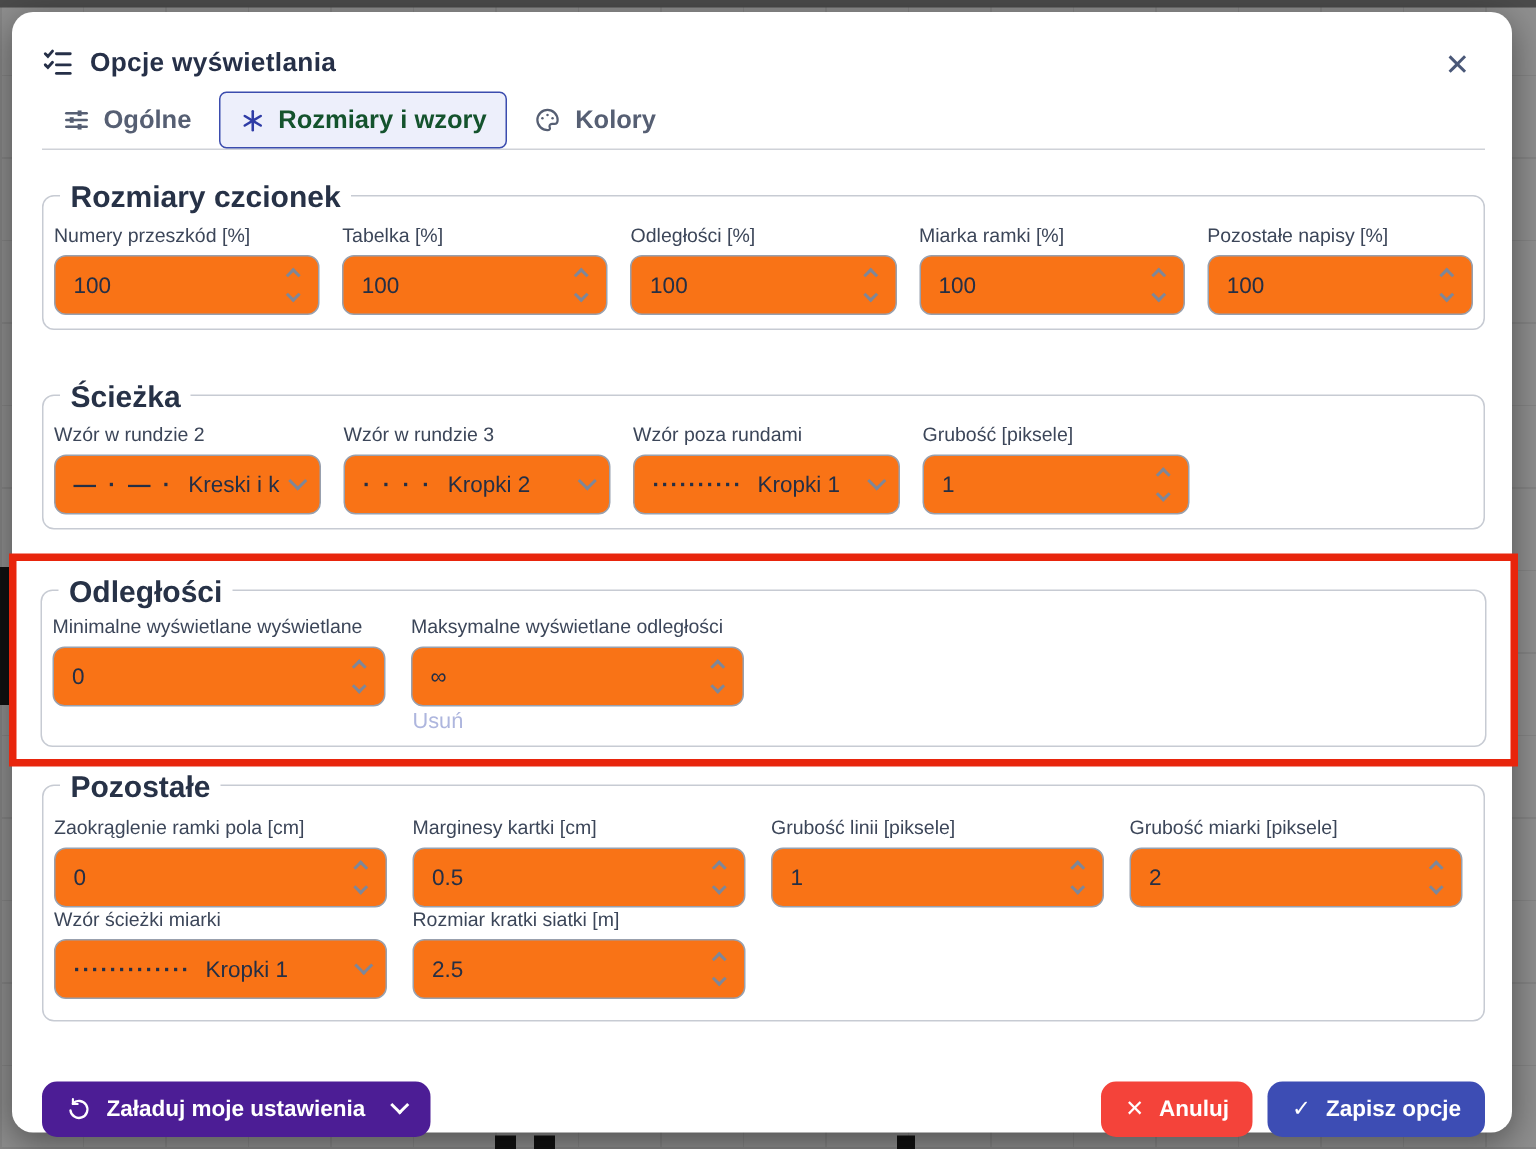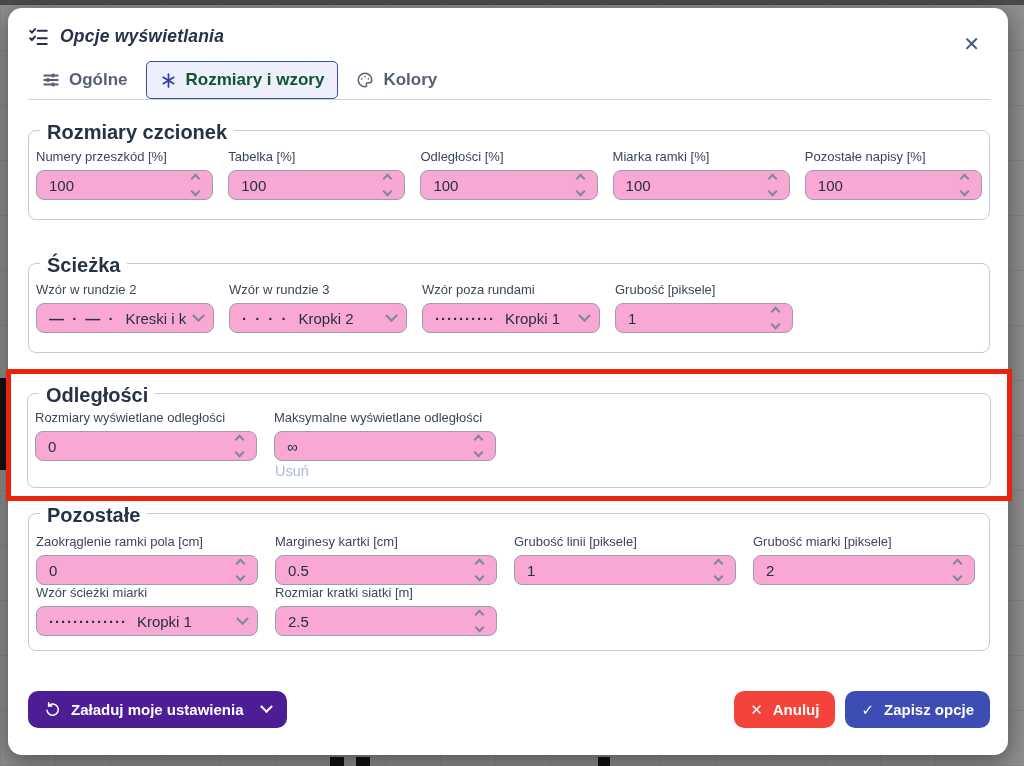--- a/index.html
+++ b/index.html
@@ -19,21 +19,21 @@
   .m3 { left:356px; top:757px; width:14px; height:9px; }
   .m4 { left:598px; top:757px; width:12px; height:9px; }
 
   .modal {
     position:absolute; left:8px; top:8px; width:1000px; height:747px;
     background:#fff; border-radius:14px; padding:0 18px 0 20px;
     box-shadow:0 6px 24px rgba(0,0,0,.45);
   }
 
   
-  .hdr { display:flex; align-items:center; gap:11px; padding-top:12px; height:44px;font-style:italic; }
+  .hdr { display:flex; align-items:flex-end; gap:11px; padding-top:12px; height:44px; }
   .hdr .title { font-size:17.5px; font-weight:700; color:#263048; letter-spacing:.2px; }
   .close { position:absolute; right:28px; top:26px; font-size:20px; color:#4a5878; cursor:pointer; line-height:1; }
 
   
   .tabs { display:flex; align-items:center; margin-top:10px; height:36px; gap:4px; }
   .tab { display:flex; align-items:center; gap:9px; padding:8px 13px; font-size:17px; font-weight:700;
          color:#565f73; border:1px solid transparent; border-radius:5px; cursor:pointer; white-space:nowrap; }
   .tab.active { color:#14532d; border-color:#3b4cae; background:#edeffb; }
   .divider { height:1px; background:#cfd2d8; margin-top:1px; }
 
@@ -46,21 +46,21 @@
   .fs3 { padding:16px 7px 8px; }
   .fs4 { margin-top:12px; padding:20px 7px 14px; }
 
   .row { display:flex; gap:15px; }
   .row.wide { gap:17px; }
   .row2 { }
   .fld { width:178px; }
   .fld.w { width:222px; }
   .fld label { display:block; font-size:13px; color:#3c4659; margin-bottom:6px; white-space:nowrap; }
 
-  .box { height:30px; border:1px solid #98a0ae; border-radius:8px; background:#f9a8d4;
+  .box { height:40px; border:1px solid #98a0ae; border-radius:8px; background:#f97316;
          display:flex; align-items:center; padding:0 10px 0 12px; font-size:15px; color:#252f45;
          overflow:hidden; white-space:nowrap; }
   .box .val { font-size:15px; color:#252f45; }
   .pattern { font-weight:700; letter-spacing:2px; margin-right:10px; color:#252f45; flex:0 0 auto; }
   .pattern.dense { letter-spacing:1px; }
   .spinners { margin-left:auto; display:flex; flex-direction:column; gap:6px; padding:0 3px 0 6px; cursor:pointer; }
   .chev { width:7px; height:7px; border-left:2px solid #7e8799; border-top:2px solid #7e8799; }
   .chev.up { transform:rotate(45deg); }
   .chev.dn { transform:rotate(225deg); }
   .sel-chev { margin-left:auto; width:9px; height:9px; border-left:2px solid #7e8799; border-top:2px solid #7e8799;
@@ -242,21 +242,21 @@
         </div>
       </div>
     </div>
   </div>
 
   <div class="hl">
     <div class="fs fs3">
       <span class="legend">Odległości</span>
       <div class="row wide">
         <div class="fld w">
-          <label>Rozmiary wyświetlane odległości</label>
+          <label>Minimalne wyświetlane wyświetlane</label>
           <div class="box">
             <span class="val">0</span>
             <span class="spinners">
                 <i class="chev up"></i>
                 <i class="chev dn"></i>
               </span>
           </div>
         </div>
         <div class="fld w">
           <label>Maksymalne wyświetlane odległości</label>

